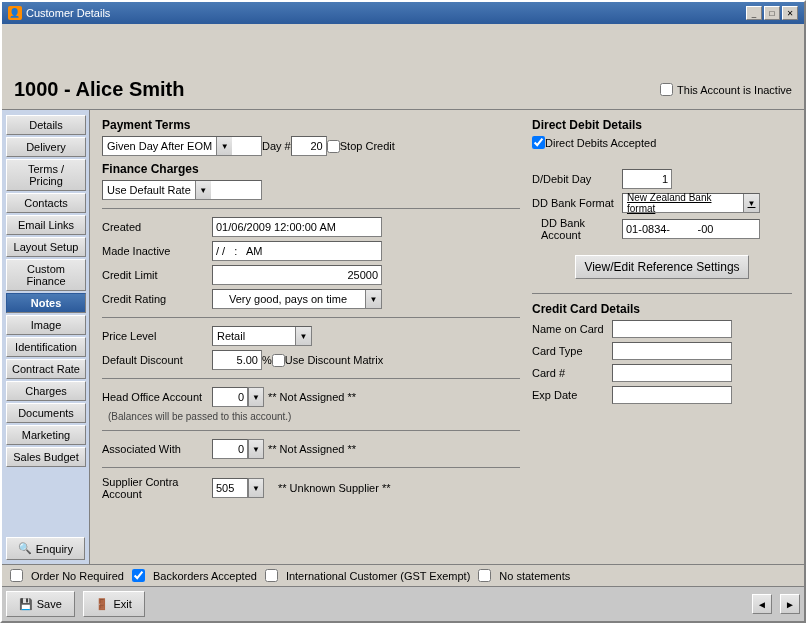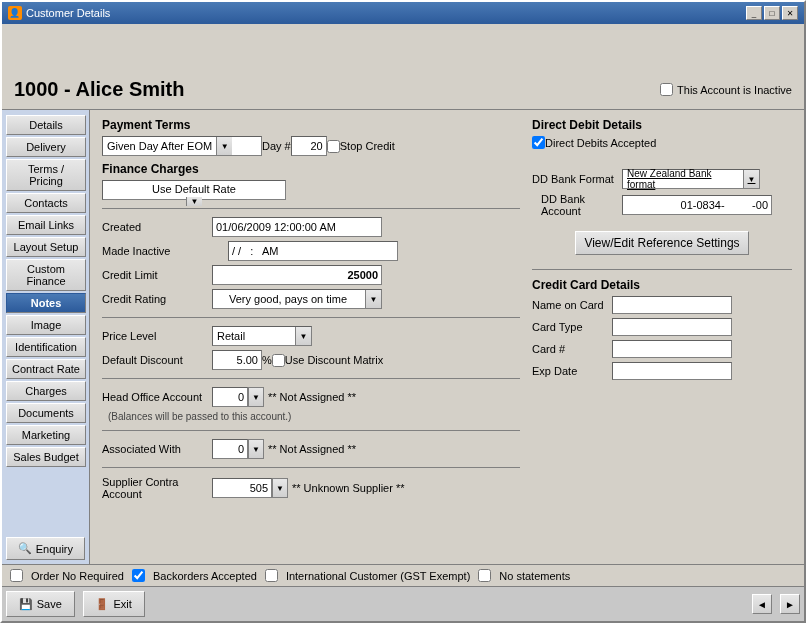--- a/index.html
+++ b/index.html
@@ -288,41 +288,41 @@
             <div class="dropdown-arrow">▼</div>
           </div>
           <span style="">Day #</span>
           <input type="text" class="text-input" style="width: 36px; text-align: right;" value="20">
           <input type="checkbox" class="checkbox-input" style="">
           <span>Stop Credit</span>
         </div>
 
         <div class="section-title" style="margin-top:6px;">Finance Charges</div>
         <div class="form-row">
-          <div class="dropdown-container" style="width:184px;flex-direction:column;">
+          <div class="dropdown-container" style="width:160px;">
             <span class="dropdown-input" style="padding:2px 4px;font-size:11px;">Use Default Rate</span>
             <div class="dropdown-arrow">▼</div>
           </div>
         </div>
 
         <hr class="separator">
 
         <div class="form-row">
           <span class="form-label">Created</span>
           <input type="text" class="text-input" style="width: 170px;" value="01/06/2009 12:00:00 AM">
         </div>
 
         <div class="form-row">
           <span class="form-label">Made Inactive</span>
-          <input type="text" class="text-input" style="width: 170px; margin-left: 16px;" value="/ /   :   AM">
+          <input type="text" class="text-input" style="width: 170px;" value="/ /   :   AM">
         </div>
 
         <div class="form-row">
           <span class="form-label">Credit Limit</span>
-          <input type="text" class="text-input" style="width: 170px; text-align: right; font-weight: bold;" value="25000">
+          <input type="text" class="text-input" style="width: 170px; text-align: right;" value="25000">
         </div>
 
         <div class="form-row">
           <span class="form-label">Credit Rating</span>
           <div class="dropdown-container" style="width:170px;">
             <span class="dropdown-input" style="padding:2px 16px;font-size:11px;flex:1;">Very good, pays on time</span>
             <div class="dropdown-arrow">▼</div>
           </div>
         </div>
 
@@ -360,48 +360,52 @@
           <span class="form-label">Associated With</span>
           <input type="text" class="text-input" style="width: 36px; text-align: right;" value="0">
           <div class="dropdown-arrow" style="border:1px solid #808080;height:20px;">▼</div>
           <span style="margin-left:4px;">** Not Assigned **</span>
         </div>
 
         <hr class="separator">
 
         <div class="form-row">
           <span class="form-label">Supplier Contra Account</span>
-          <input type="text" class="text-input" style="width: 60px; text-align: right;" value="505">
+          <input type="text" class="text-input" style="width: 36px; " value="505">
           <div class="dropdown-arrow" style="border:1px solid #808080;height:20px;">▼</div>
-          <span style="margin-left:4px;">** Unknown Supplier **</span>
+          <span style="margin-left:14px;">** Unknown Supplier **</span>
         </div>
       </div>
 
       <div class="right-panel">
 
         <div class="section-title">Direct Debit Details</div>
         <div class="form-row">
           <input type="checkbox" class="checkbox-input" checked="" style="">
           <span>Direct Debits Accepted</span>
         </div>
 
         <div style="height:16px;"></div>
 
+        <div class="form-row">
+          <span style="width:90px;">D/Debit Day</span>
+          <input type="text" class="text-input" style="width: 50px; text-align: right;" value="1">
+        </div>
 
         <div class="form-row">
           <span style="width:90px;">DD Bank Format</span>
           <div class="dropdown-container" style="width:138px;text-decoration:underline;">
             <span class="dropdown-input" style="padding:2px 4px;font-size:10px;flex:1;">New Zealand Bank format</span>
             <div class="dropdown-arrow">▼</div>
           </div>
         </div>
 
         <div class="form-row">
           <span style="width:90px;padding-left:9px;">DD Bank Account</span>
-          <input type="text" class="text-input" style="width: 150px; text-align: right;" value="01-0834-         -00">
+          <input type="text" class="text-input" style="width: 138px;" value="01-0834-         -00">
         </div>
 
         <div style="text-align:center; margin:8px 0;">
           <button class="view-btn">View/Edit Reference Settings</button>
         </div>
 
         <hr class="separator">
 
         <div class="section-title">Credit Card Details</div>
 

